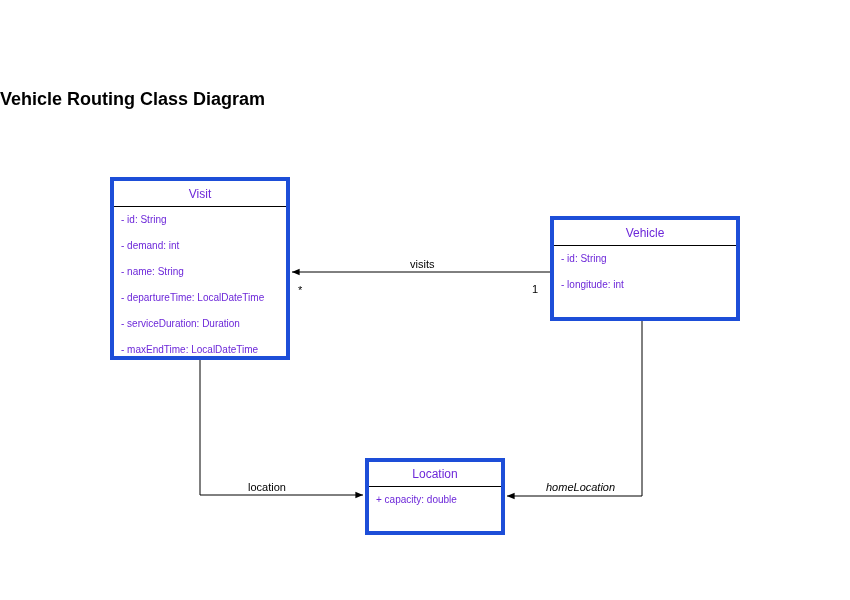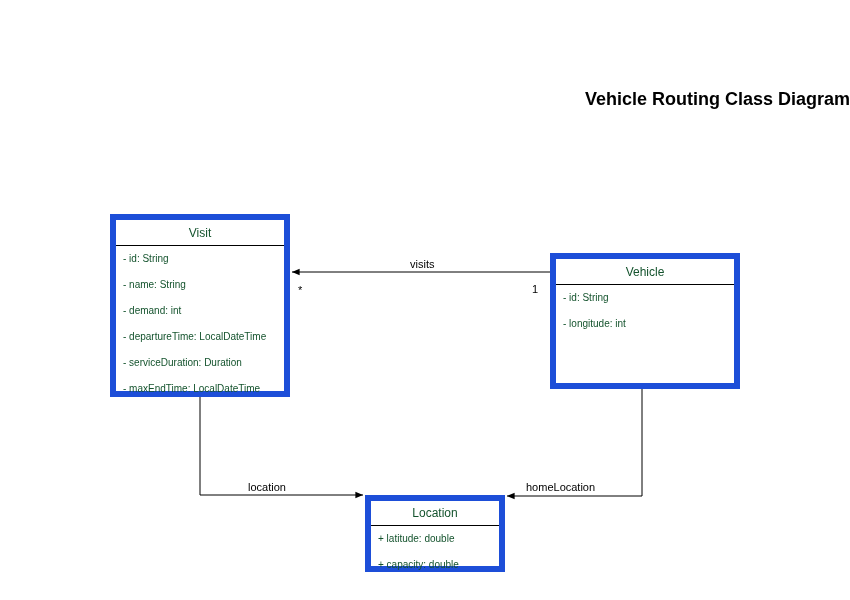--- a/index.html
+++ b/index.html
@@ -12,39 +12,38 @@
     width: 850px;
     height: 600px;
     background: #ffffff;
     overflow: hidden;
   }
   #diagram-title {
     position: absolute;
     top: 89px;
     left: 0;
     width: 850px;
-    text-align: right;
+    text-align: left;
     font-size: 18px;
     font-weight: bold;
     color: #000000;
   }
   svg.connectors {
     position: absolute;
     top: 0;
     left: 0;
     width: 850px;
     height: 600px;
   }
   .uml-class {
     position: absolute;
     background: #ffffff;
-    border: 6px solid #1d4ed8;
-    color: #14532d;
+    border: 4px solid #1d4ed8;
+    color: #6d28d9;
     font-size: 12px;
-    margin-top: 37px;
   }
   .uml-class-header {
     border-bottom: 1px solid #000000;
     height: 26px;
     line-height: 26px;
     text-align: center;
     white-space: nowrap;
     overflow: hidden;
   }
   .uml-attr {
@@ -89,43 +88,42 @@
 
     <path d="M 200 360 L 200 495 L 363 495" stroke="#000000" stroke-width="1" fill="none" marker-end="url(#arrow)"></path>
 
     <path d="M 642 321 L 642 496 L 507 496" stroke="#000000" stroke-width="1" fill="none" marker-end="url(#arrow)"></path>
   </svg>
 
   <div class="uml-class" style="left:110px; top:177px; width:180px; height:183px;">
     <div class="uml-class-header">Visit</div>
     <div class="uml-class-attrs">
       <div class="uml-attr">- id: String</div>
+      <div class="uml-attr">- demand: int</div>
       <div class="uml-attr">- name: String</div>
-      <div class="uml-attr">- demand: int</div>
       <div class="uml-attr">- departureTime: LocalDateTime</div>
       <div class="uml-attr">- serviceDuration: Duration</div>
       <div class="uml-attr">- maxEndTime: LocalDateTime</div>
     </div>
   </div>
 
-  <div class="uml-class" style="left:550px; top:216px; width:190px; height:136px;">
+  <div class="uml-class" style="left:550px; top:216px; width:190px; height:105px;">
     <div class="uml-class-header">Vehicle</div>
     <div class="uml-class-attrs">
       <div class="uml-attr">- id: String</div>
       <div class="uml-attr">- longitude: int</div>
     </div>
   </div>
 
   <div class="uml-class" style="left:365px; top:458px; width:140px; height:77px;">
     <div class="uml-class-header" style="height:25px; line-height:25px;">Location</div>
     <div class="uml-class-attrs">
-      <div class="uml-attr">+ latitude: double</div>
       <div class="uml-attr">+ capacity: double</div>
     </div>
   </div>
 
   <div class="edge-label" style="left:408px; top:258px; width:46px;">visits</div>
   <div class="mult-label" style="left:298px; top:284px;">*</div>
   <div class="mult-label" style="left:532px; top:283px;">1</div>
   <div class="edge-label" style="left:246px; top:481px; width:58px;">location</div>
-  <div class="edge-label" style="left:524px; top:481px; width:88px;">homeLocation</div>
+  <div class="edge-label" style="left:544px; top:481px; width:88px;font-style:italic;">homeLocation</div>
 
 </div>
 
 </body></html>

